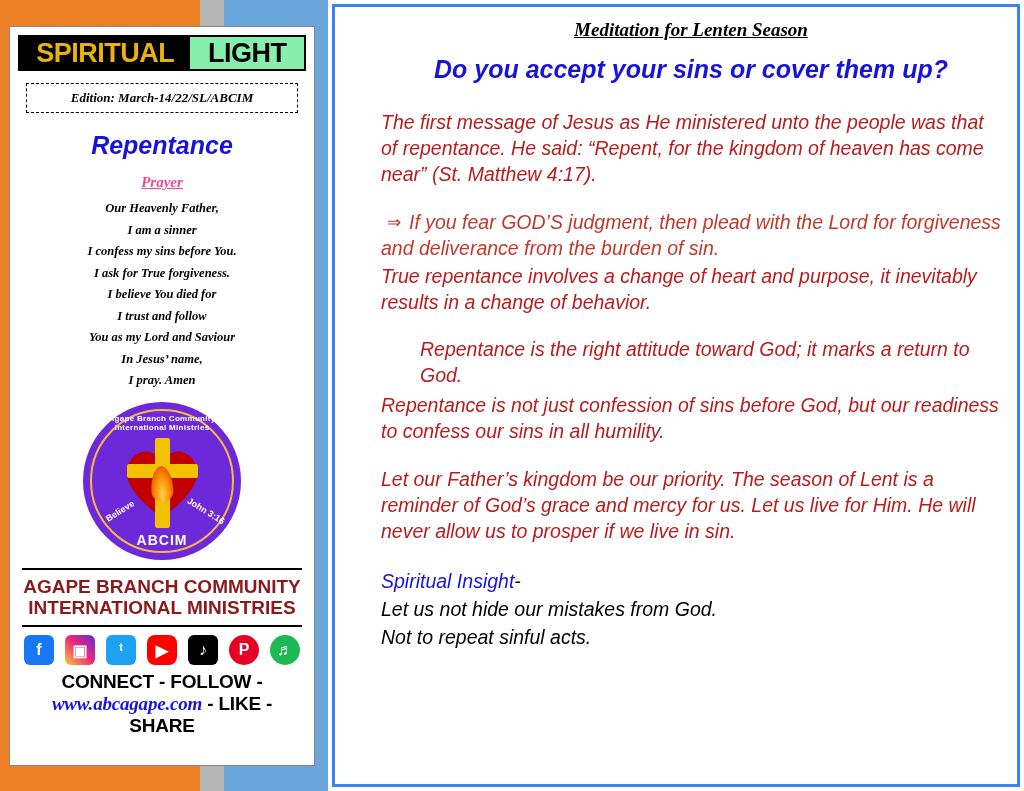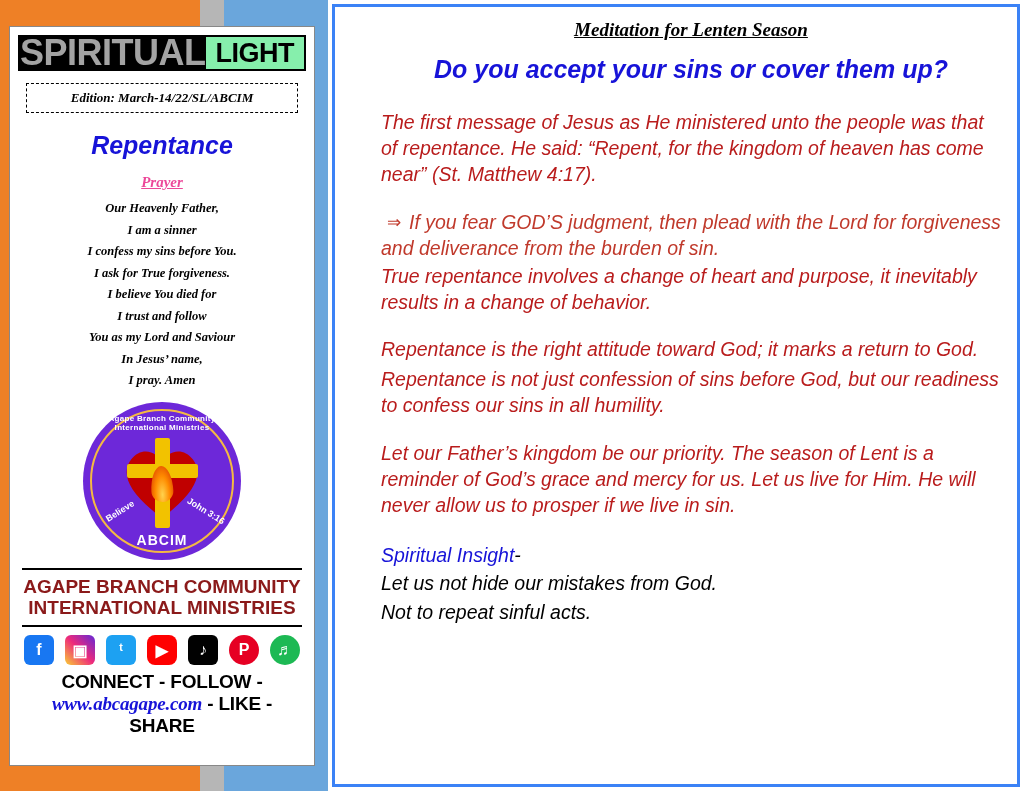--- a/index.html
+++ b/index.html
@@ -53,23 +53,23 @@
 
   .logo-bar {
     display: flex;
     height: 36px;
     margin: 2px 0 0 0;
     border: 2px solid #000;
     box-sizing: border-box;
   }
   .logo-spiritual {
     background: #000;
-    color: #a3a3a3;
-    font-weight: bold;
-    font-size: 36px;
+    color: #eab308;
+    font-weight: bold;
+    font-size: 27px;
     letter-spacing: -0.5px;
     flex: 0 0 60%;
     display: flex;
     align-items: center;
     justify-content: center;
     font-family: "Liberation Sans", sans-serif;
   }
   .logo-light {
     background: #86efac;
     color: #000;
@@ -293,21 +293,21 @@
     line-height: 1.33;
     color: #b91c1c;
     margin: 0 0 22px 0;
   }
   .para.red {
     color: #c0392b;
     margin-bottom: 2px;
     text-indent: 28px;
   }
   .para.tight { margin-bottom: 22px; }
-  .para.nogap { margin-bottom: 4px; }
+  .para.nogap { margin-bottom: 4px; margin-left: 39px; }
   .arrow-marker {
     position: absolute;
     left: 6px;
     color: #c0392b;
     font-size: 17px;
   }
   .insight-label {
     color: #1713d8;
     font-style: italic;
     font-size: 19.5px;

